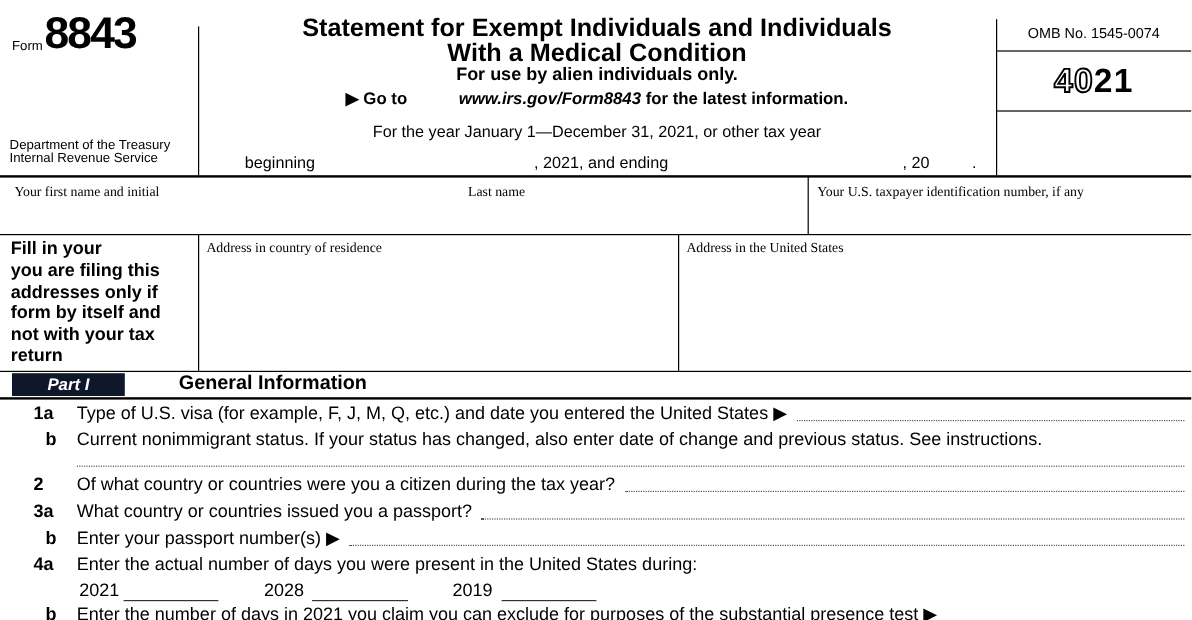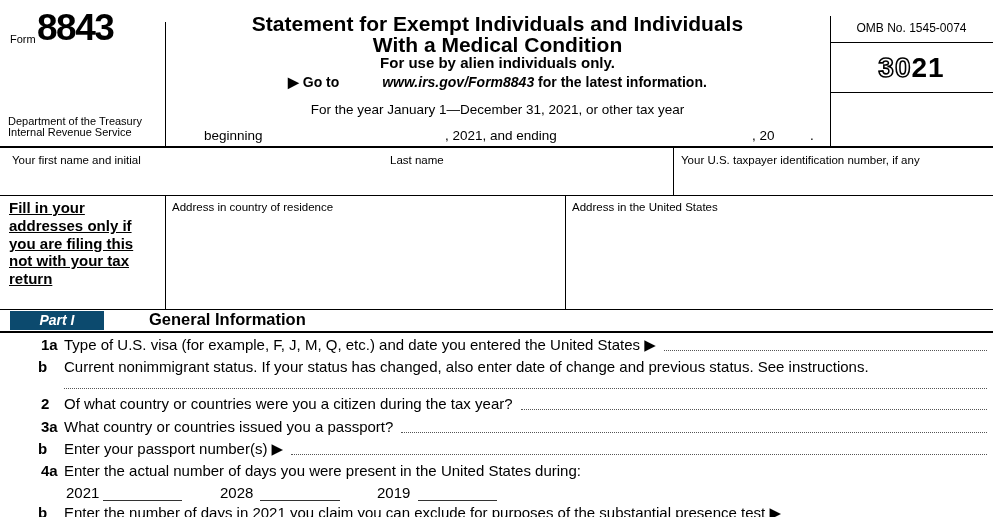--- a/index.html
+++ b/index.html
@@ -24,31 +24,31 @@
   .goto{position:absolute;left:0;top:74px;width:665px;font-size:14px;font-weight:bold;}
   .goto em{font-style:italic;margin-left:39px;}
   .taxyear{position:absolute;left:0;top:102px;width:665px;font-size:13.5px;}
   .beginline{font-size:13.5px;}
   .omb{position:absolute;left:830px;top:21px;width:163px;text-align:center;font-size:12px;}
   .bigyear{position:absolute;left:830px;top:52px;width:163px;text-align:center;font-size:28px;font-weight:bold;letter-spacing:1px;}
   .year-outline{color:#fff;-webkit-text-stroke:1.6px #000;}
   .attach{position:absolute;left:845px;top:99px;font-size:11px;line-height:13px;text-align:left;}
   .seqnum{font-size:15px;font-weight:bold;}
 
-  .small-label{position:absolute;font-size:11.5px;}
+  .small-label{position:absolute;font-size:11.5px;font-family:Liberation Serif, serif;}
 
-  .addr-instr{position:absolute;left:9px;top:199px;width:155px;font-size:15px;font-weight:bold;line-height:17.8px;text-decoration:underline;}
+  .addr-instr{position:absolute;left:9px;top:199px;width:155px;font-size:15px;font-weight:bold;line-height:17.8px;}
 
-  .part-box{position:absolute;left:10px;top:311px;width:94px;height:19px;background:#0c4a6e;color:#fff;
+  .part-box{position:absolute;left:10px;top:311px;width:94px;height:19px;background:#0f172a;color:#fff;
     text-align:center;font-size:14px;font-weight:bold;font-style:italic;line-height:19px;}
   .part-title{position:absolute;left:134px;top:310px;font-size:16.5px;font-weight:bold;margin-left:15px;}
 
   
   .ln{position:absolute;left:0;right:4px;height:20px;display:flex;align-items:flex-end;font-size:15px;}
-  .ln .num{flex:none;width:64px;padding-left:41px;box-sizing:border-box;font-weight:bold;line-height:19px;white-space:nowrap;}
+  .ln .num{flex:none;width:64px;padding-left:28px;box-sizing:border-box;font-weight:bold;line-height:19px;white-space:nowrap;}
   .ln.indent .num{padding-left:38px;}
   .ln .txt{line-height:19px;white-space:nowrap;margin-top:43px;}
   .fill{flex:1;margin:0 2px 3px 8px;border-bottom:1.5px dotted #555;height:12px;min-width:20px;}
   .dotline{position:absolute;border-bottom:1.5px dotted #555;height:0;}
   .yr-label{position:absolute;bottom:1px;font-size:15px;line-height:19px;}
   .yr-blank{position:absolute;bottom:2px;height:16px;border-bottom:1px solid #333;}
   .field{position:absolute;}
 </style>
 </head>
 <body>
@@ -74,37 +74,38 @@
   <div class="field" style="left:250px;top:126px;width:190px;height:19px;"></div>
   <span class="abs beginline" style="left:445px;top:128px;">, 2021, and ending</span>
   <div class="field" style="left:570px;top:126px;width:175px;height:19px;"></div>
   <span class="abs beginline" style="left:752px;top:128px;">, 20</span>
   <div class="field" style="left:780px;top:126px;width:26px;height:19px;"></div>
   <span class="abs beginline" style="left:810px;top:128px;">.</span>
 
   <div class="vline" style="left:830px;top:16px;height:130px;"></div>
   <div class="omb">OMB No. 1545-0074</div>
   <div class="hline" style="left:830px;top:42px;width:163px;"></div>
-  <div class="bigyear"><span class="year-outline">30</span><span>21</span></div>
+  <div class="bigyear"><span class="year-outline">40</span><span>21</span></div>
   <div class="hline" style="left:830px;top:92px;width:163px;"></div>
   <div class="hline-thick" style="left:0;top:146px;width:993px;"></div>
 
   <span class="small-label" style="left:12px;top:154px;">Your first name and initial</span>
   <span class="small-label" style="left:390px;top:154px;">Last name</span>
   <div class="vline" style="left:673px;top:147px;height:48px;border-left-width:1px;"></div>
   <span class="small-label" style="left:681px;top:154px;">Your U.S. taxpayer identification number, if any</span>
   <div class="field" style="left:0;top:166px;width:388px;height:28px;"></div>
   <div class="field" style="left:388px;top:166px;width:284px;height:28px;"></div>
   <div class="field" style="left:674px;top:166px;width:318px;height:28px;"></div>
   <div class="hline" style="left:0;top:195px;width:993px;"></div>
 
   <div class="addr-instr">
     <div>Fill in your</div>
+    <div>you are filing this</div>
     <div>addresses only if</div>
-    <div>you are filing this</div>
+    <div>form by itself and</div>
     <div>not with your tax</div>
     <div>return</div>
   </div>
   <div class="vline" style="left:165px;top:195px;height:114px;border-left-width:1px;"></div>
   <span class="small-label" style="left:172px;top:201px;">Address in country of residence</span>
   <div class="field" style="left:166px;top:214px;width:398px;height:94px;"></div>
   <div class="vline" style="left:565px;top:195px;height:114px;border-left-width:1px;"></div>
   <span class="small-label" style="left:572px;top:201px;">Address in the United States</span>
   <div class="field" style="left:566px;top:214px;width:426px;height:94px;"></div>
   <div class="hline" style="left:0;top:309px;width:993px;"></div>

